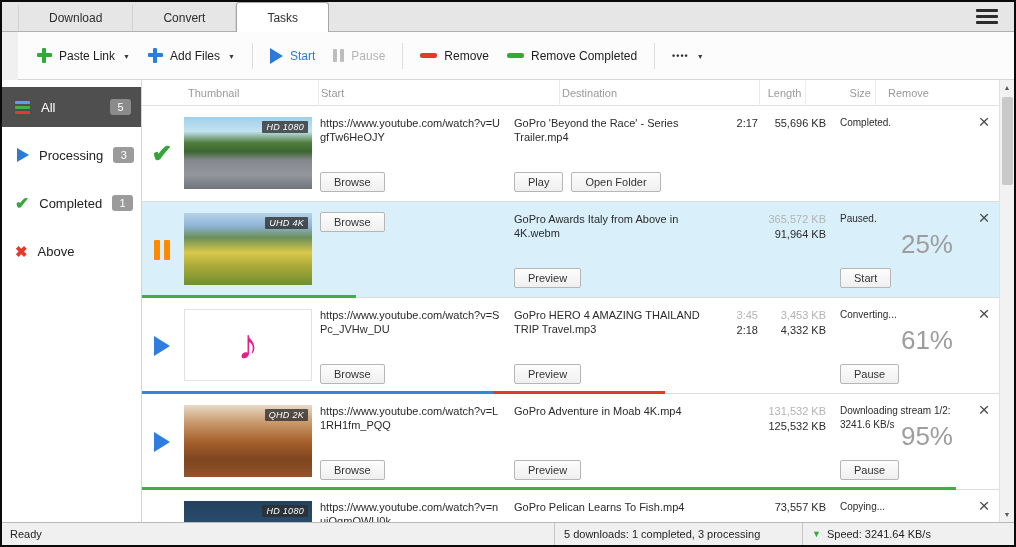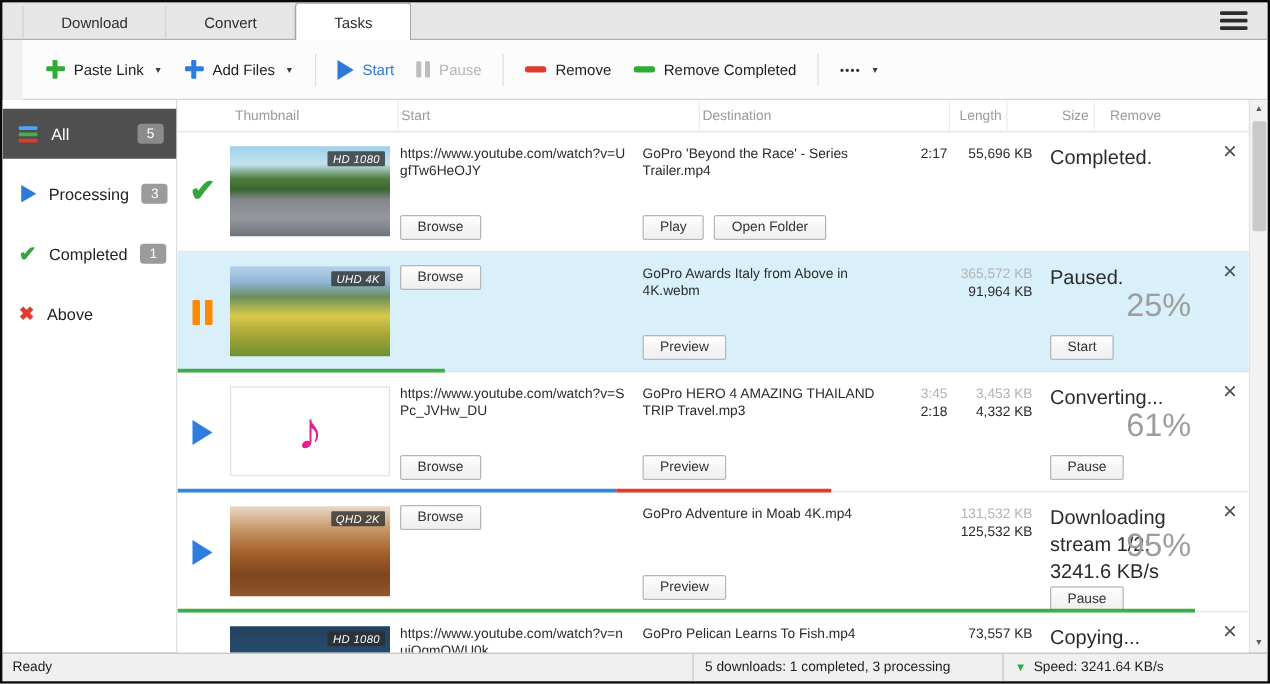--- a/index.html
+++ b/index.html
@@ -78,21 +78,21 @@
   .url{font-size:11px;color:#2b2b2b;word-break:break-all;line-height:1.3;width:184px;}
   .btn{font-family:"Liberation Sans",sans-serif;font-size:11px;color:#333;background:linear-gradient(#fdfdfd,#efefef);border:1px solid #b6b6b6;border-radius:2px;padding:3px 13px;cursor:default;white-space:nowrap;}
   .c-dest{width:200px;flex:0 0 auto;padding:10px 8px 9px 2px;display:flex;flex-direction:column;justify-content:space-between;align-items:flex-start;}
   .fname{font-size:11px;color:#2b2b2b;line-height:1.3;width:188px;}
   .btnrow{display:flex;gap:8px;}
   .c-length{width:46px;flex:0 0 auto;padding-top:11px;font-size:11px;text-align:right;display:flex;flex-direction:column;gap:3px;}
   .c-size{width:70px;flex:0 0 auto;padding-top:11px;padding-right:2px;font-size:11px;text-align:right;display:flex;flex-direction:column;gap:3px;}
   .dim{color:#b3b3b3;}
   .dark{color:#2b2b2b;}
   .c-status{flex:1;padding:10px 4px 9px 12px;display:flex;flex-direction:column;justify-content:space-between;align-items:flex-start;position:relative;}
-  .stext{font-size:16px;color:#2b2b2b;line-height:1.35;}
+  .stext{font-size:10px;color:#2b2b2b;line-height:1.35;}
   .pct{position:absolute;top:29px;right:16px;font-size:26px;color:#9d9d9d;line-height:1;}
   .c-close{width:30px;flex:0 0 auto;padding-top:6px;text-align:center;}
   .xicon{font-size:19px;color:#4d4d4d;cursor:default;line-height:1;display:inline-block;}
   .progress{position:absolute;left:0;bottom:-1px;height:3px;width:100%;display:flex;z-index:2;}
   .progress i{height:3px;display:block;}
 
   .scrollbar{width:15px;flex:0 0 auto;background:#f2f2f2;border-left:1px solid #e2e2e2;display:flex;flex-direction:column;align-items:center;}
   .sb-arrow{height:15px;width:100%;display:flex;align-items:center;justify-content:center;font-size:7px;color:#5a5a5a;cursor:default;}
   .sb-thumb{width:11px;height:88px;background:#c9c9c9;border-radius:2px;margin-top:2px;}
   .sb-fill{flex:1;}
@@ -311,20 +311,21 @@
         <div class="trow">
           <div class="c-state">
               <span class="st-play"></span>
             </div>
           <div class="c-thumb">
               <div class="thumb t4">
                 <span class="qbadge">QHD 2K</span>
               </div>
             </div>
           <div class="c-source">
+            <div class="url">https://www.youtube.com/watch?v=L1RH1fm_PQQ</div>
             <button class="btn">Browse</button>
           </div>
           <div class="c-dest">
             <div class="fname">GoPro  Adventure in Moab 4K.mp4</div>
             <div class="btnrow">
                 <button class="btn">Preview</button>
               </div>
           </div>
           <div class="c-length"></div>
           <div class="c-size">

